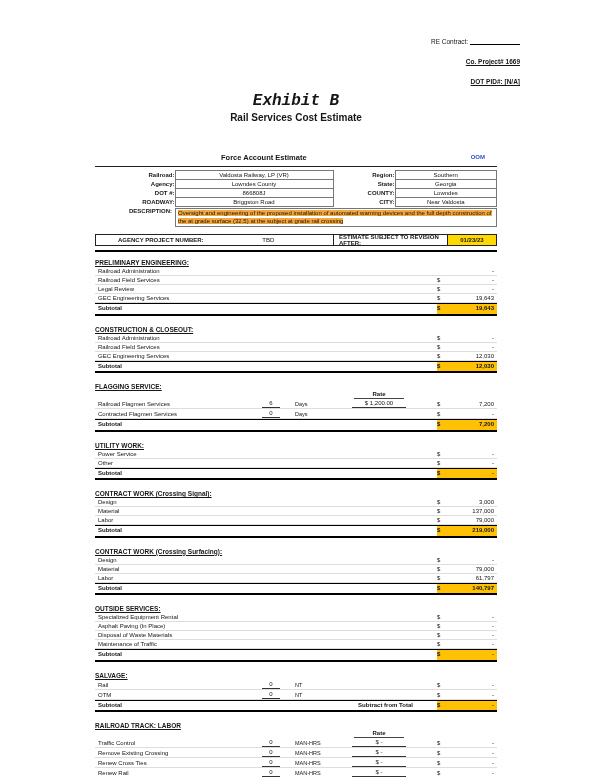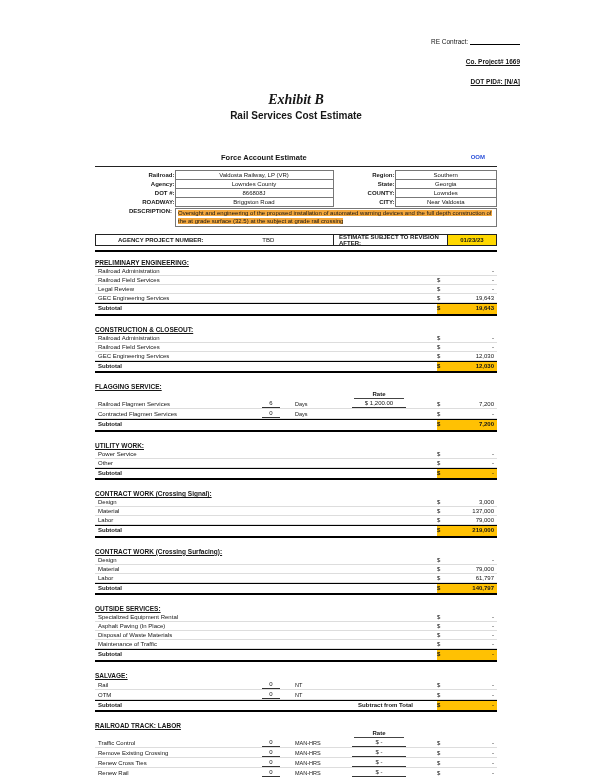--- a/index.html
+++ b/index.html
@@ -11,21 +11,21 @@
   .page { position:absolute; inset:0; background:#fff; }
 
   
   .top-right { position:absolute; top:38px; right:80px; text-align:right; font-size:6.5px; }
   .top-right > div { margin-bottom:13px; }
   .blank-line { display:inline-block; width:50px; height:7px; border-bottom:1px solid #000; vertical-align:bottom; }
   .uline { text-decoration:underline; font-weight:bold; }
 
   
   .titles { position:absolute; top:92px; left:95px; width:402px; text-align:center; }
-  .exhibit { font-family:Liberation Serif, serif; font-style:italic; font-weight:bold; font-size:14px; }
+  .exhibit { font-family:Liberation Mono, monospace; font-style:italic; font-weight:bold; font-size:16px; }
   .subtitle { font-weight:bold; font-size:10px; margin-top:2px; }
 
   
   .estimate { position:absolute; top:153px; left:95px; width:402px; }
   .fa-header { position:relative; border-bottom:1.5px solid #222; padding-bottom:13px; height:13px; }
   .fa-title { position:absolute; left:126px; font-weight:bold; font-size:7.5px; }
   .oom { position:absolute; right:12px; top:1px; font-size:6px; font-weight:bold; color:var(--oom,#2b50d9); }
 
   table.info { width:100%; border-collapse:collapse; table-layout:fixed; margin-top:3px; font-size:6px; }
   table.info td { height:9px; padding:0; }

